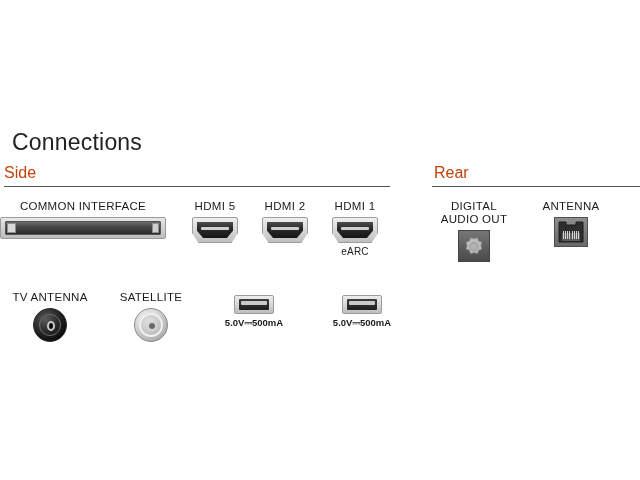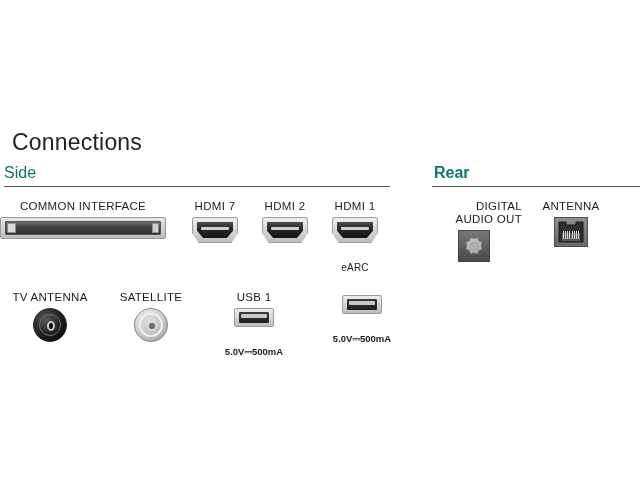--- a/index.html
+++ b/index.html
@@ -26,25 +26,25 @@
     letter-spacing: 0.2px;
     color: #222222;
     line-height: 1;
   }
 
   
   .section-head {
     position: absolute;
     font-size: 16px;
     font-weight: 400;
-    color: #0f766e;
+    color: #c2410c;
     line-height: 1;
   }
   .section-head.side { left: 4px; top: 165px; }
-  .section-head.rear { left: 434px; top: 165px; font-weight: bold; }
+  .section-head.rear { left: 434px; top: 165px; }
 
   .rule {
     position: absolute;
     height: 1px;
     background: #555555;
     top: 186px;
   }
   .rule.side { left: 4px; width: 386px; }
   .rule.rear { left: 432px; width: 208px; }
 
@@ -60,21 +60,21 @@
     color: #1a1a1a;
     line-height: 13px;
     white-space: pre-line;
   }
   .port-sub {
     font-size: 10px;
     font-weight: 400;
     letter-spacing: 0.2px;
     color: #1a1a1a;
     line-height: 12px;
-    margin-top: 19px;
+    margin-top: 3px;
   }
   .port-sub.bold {
     font-weight: 700;
     font-size: 9.5px;
     letter-spacing: 0;
   }
   .port-art {
     margin: 4px auto 0 auto;
     position: relative;
   }
@@ -282,21 +282,21 @@
   <div class="port-art" style="width:166px;">
     <div class="ci-slot">
       <div class="ci-inner"></div>
       <div class="ci-tab-left"></div>
       <div class="ci-tab-right"></div>
     </div>
   </div>
 </div>
 
 <div class="port" style="left:184px; top:200px; width:62px;">
-  <div class="port-label">HDMI 7</div>
+  <div class="port-label">HDMI 5</div>
   <div class="port-art" style="width:46px;">
     <div class="hdmi">
       <div class="hdmi-body"></div>
       <div class="hdmi-cav"></div>
       <div class="hdmi-pinbar"></div>
     </div>
   </div>
 </div>
 
 <div class="port" style="left:254px; top:200px; width:62px;">
@@ -330,41 +330,40 @@
 </div>
 
 <div class="port" style="left:110px; top:291px; width:82px;">
   <div class="port-label">SATELLITE</div>
   <div class="port-art" style="width:34px;">
     <div class="coax light"></div>
   </div>
 </div>
 
 <div class="port" style="left:206px; top:291px; width:96px;">
-  <div class="port-label">USB 1</div>
   <div class="port-art" style="width:40px;">
     <div class="usb">
       <div class="usb-cav"></div>
       <div class="usb-tongue"></div>
     </div>
   </div>
   <div class="port-sub bold">5.0V⎓500mA</div>
 </div>
 
 <div class="port" style="left:314px; top:291px; width:96px;">
   <div class="port-art" style="width:40px;">
     <div class="usb">
       <div class="usb-cav"></div>
       <div class="usb-tongue"></div>
     </div>
   </div>
   <div class="port-sub bold">5.0V⎓500mA</div>
 </div>
 
-<div class="port" style="left:426px; top:200px; width:96px;text-align:right;">
+<div class="port" style="left:426px; top:200px; width:96px;">
   <div class="port-label">DIGITAL
 AUDIO OUT</div>
   <div class="port-art" style="width:32px;">
     <div class="optical">
       <svg class="optical-star" viewBox="0 0 22 22" aria-hidden="true">
         <path d="M7.6 1.6 L11 2.6 L14.4 1.6 L15.6 4.9 L18.9 6.1 L17.9 9.5 L18.9 12.9 L15.6 14.1 L14.4 17.4 L11 16.4 L7.6 17.4 L6.4 14.1 L3.1 12.9 L4.1 9.5 L3.1 6.1 L6.4 4.9 Z" transform="translate(0,1.2)" fill="#bdbdbd" stroke="#8a8a8a" stroke-width="0.8"></path>
         <circle cx="11" cy="11.7" r="4.1" fill="#b2b2b2" stroke="#8a8a8a" stroke-width="0.7"></circle>
       </svg>
     </div>
   </div>

